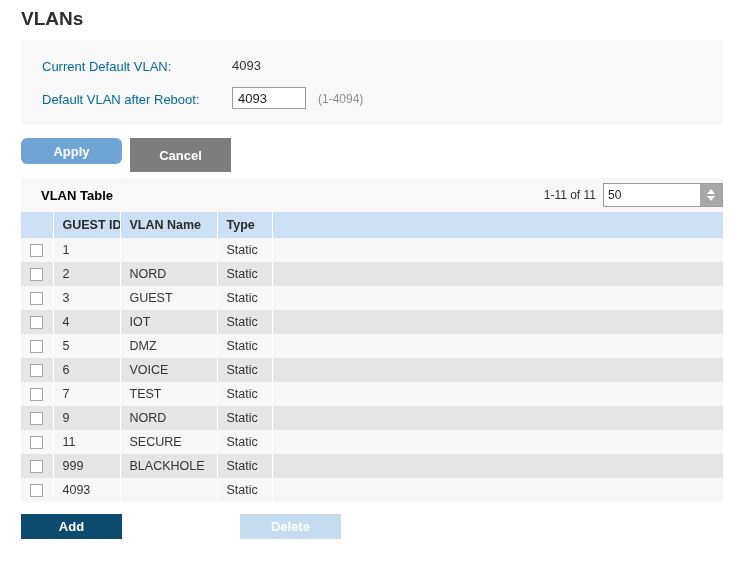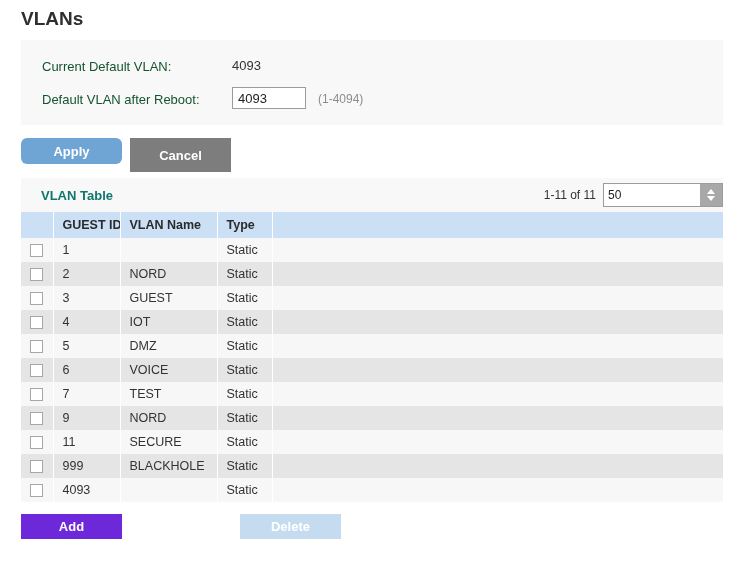--- a/index.html
+++ b/index.html
@@ -45,21 +45,21 @@
     position: absolute;
     display: flex;
     align-items: center;
     height: 22px;
   }
   .field-row.row1 { left: 21px; top: 15px; }
   .field-row.row2 { left: 21px; top: 48px; }
 
   .field-label {
     font-size: 13px;
-    color: #14532d;
+    color: #0369a1;
     white-space: nowrap;
   }
   .field-value {
     font-size: 13px;
     color: #333333;
     position: absolute;
     left: 190px;
     top: 0;
     line-height: 22px;
   }
@@ -134,21 +134,21 @@
     position: relative;
     height: 34px;
     background: #f8f8f8;
   }
   .table-caption {
     position: absolute;
     left: 20px;
     top: 10px;
     font-size: 13px;
     font-weight: bold;
-    color: #0f766e;
+    color: #000000;
   }
   .pager {
     position: absolute;
     right: 0px;
     top: 5px;
     display: flex;
     align-items: center;
   }
   .pager-count {
     font-size: 12px;
@@ -254,21 +254,21 @@
     cursor: pointer;
   }
 
   
   .btn-add {
     position: absolute;
     left: 21px;
     top: 514px;
     width: 101px;
     height: 25px;
-    background: #6d28d9;
+    background: #0c4a6e;
   }
   .btn-edit {
     position: absolute;
     left: 130px;
     top: 514px;
     width: 101px;
     height: 25px;
     background: #c5dcf0;
     cursor: default;
   }

